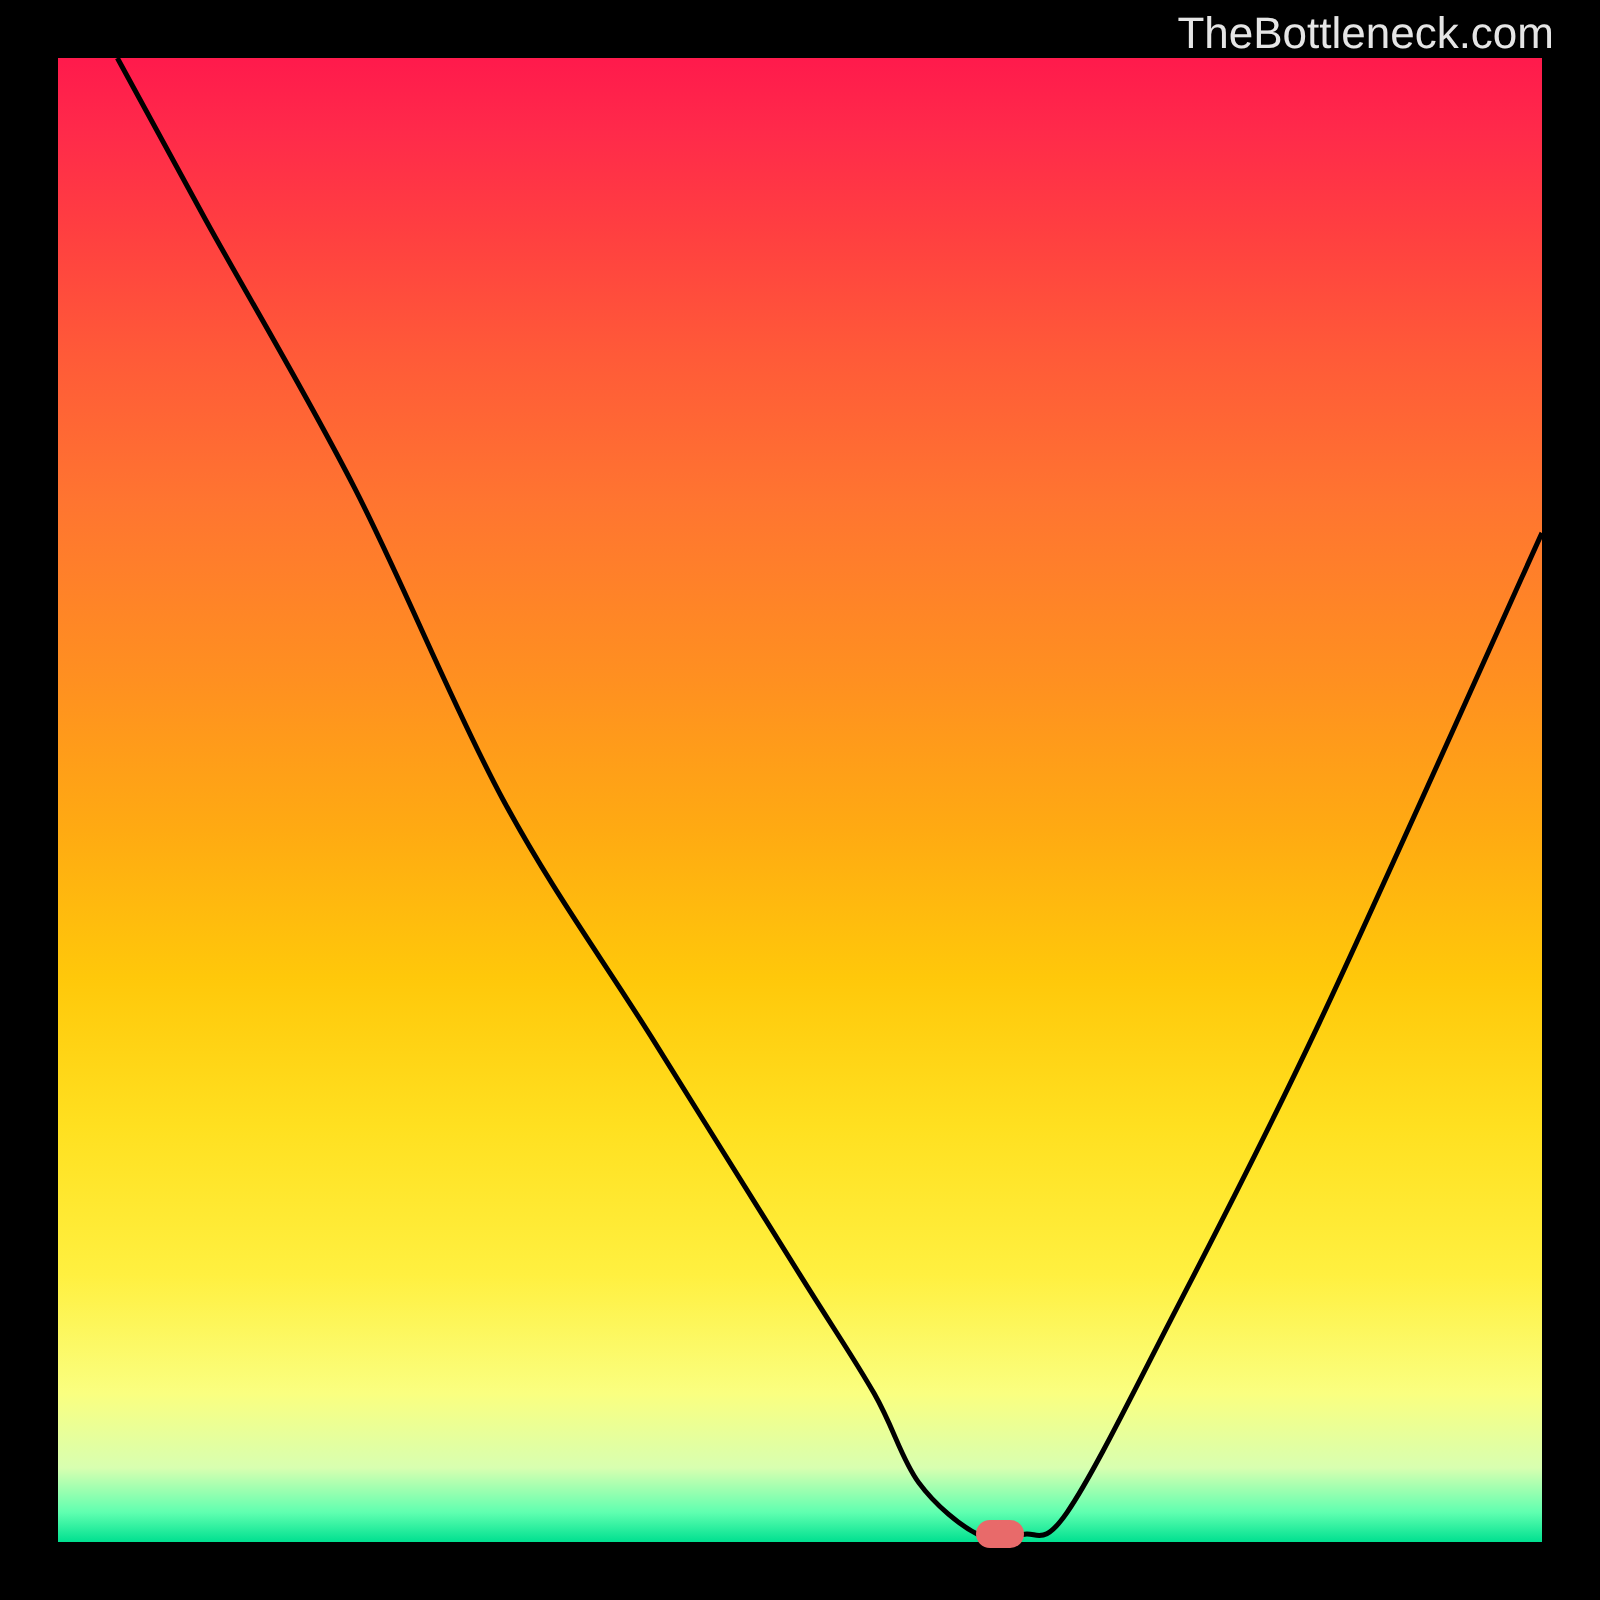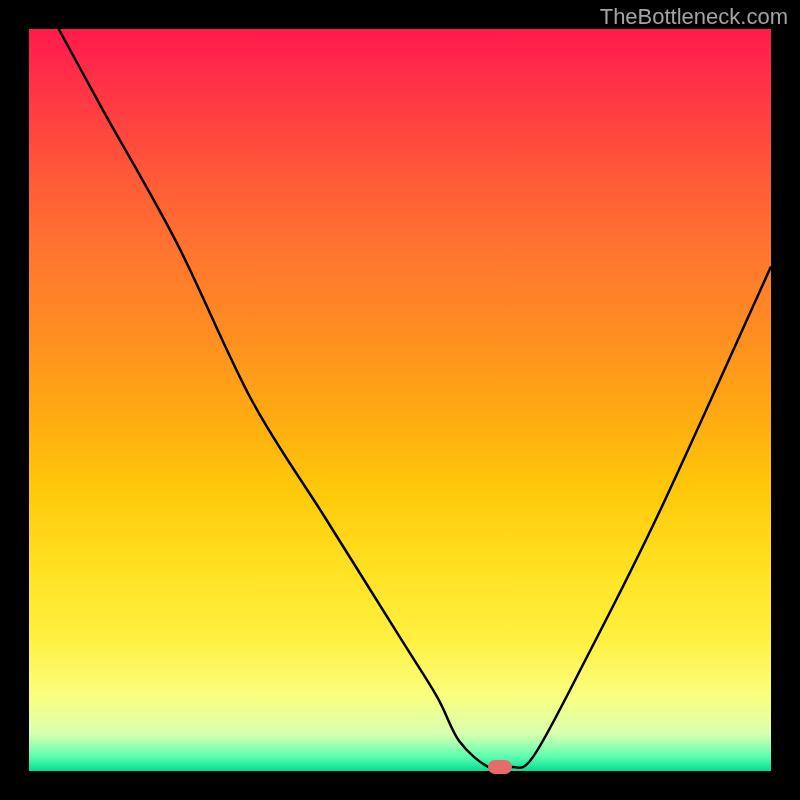--- a/index.html
+++ b/index.html
@@ -7,22 +7,22 @@
     width: 800px;
     height: 800px;
     background: #000;
     position: relative;
     font-family: Arial, sans-serif;
     overflow: hidden;
   }
   .watermark {
     position: absolute;
     top: 4px;
-    right: 12px;
-    color: #a3a3a3;
+    right: 23px;
+    color: #e5e5e5;
     font-size: 22px;
     z-index: 10;
   }
   .plot-area {
     position: absolute;
     top: 29px;
     left: 29px;
     width: 742px;
     height: 742px;
   }

